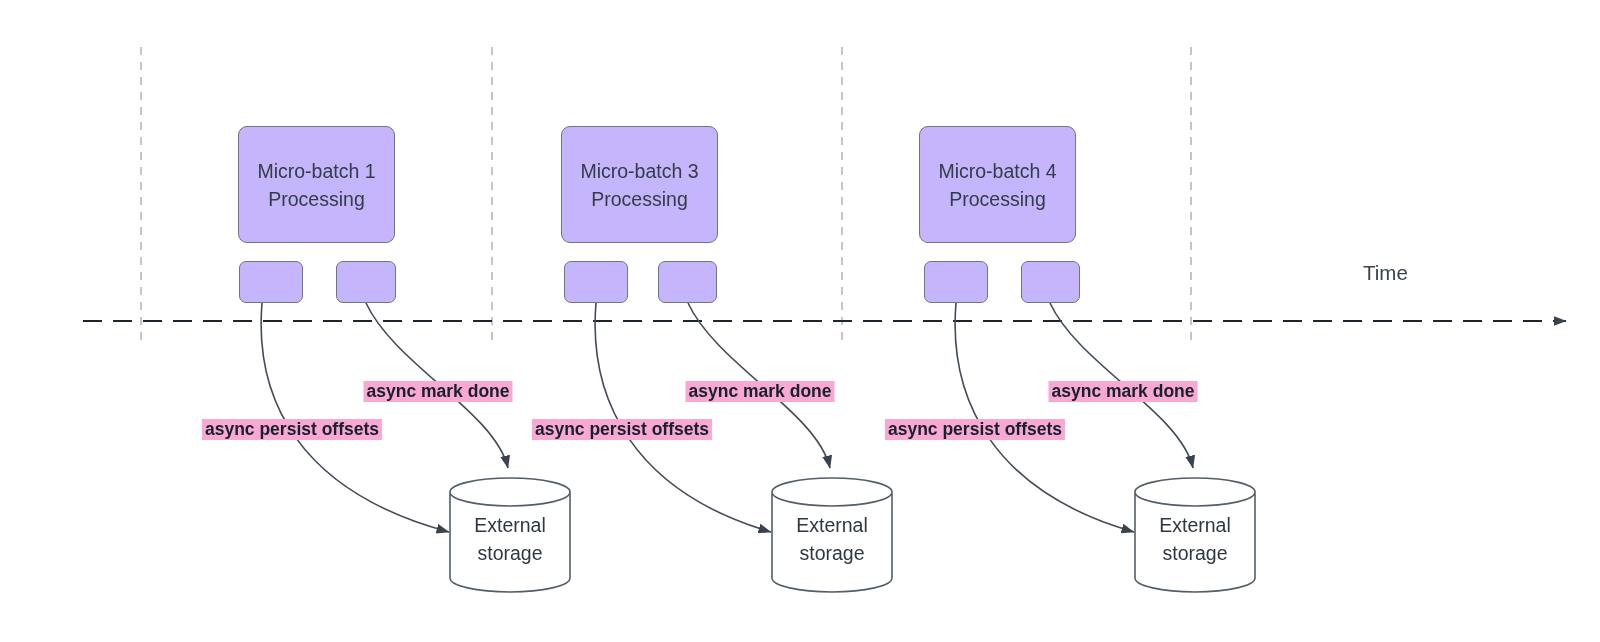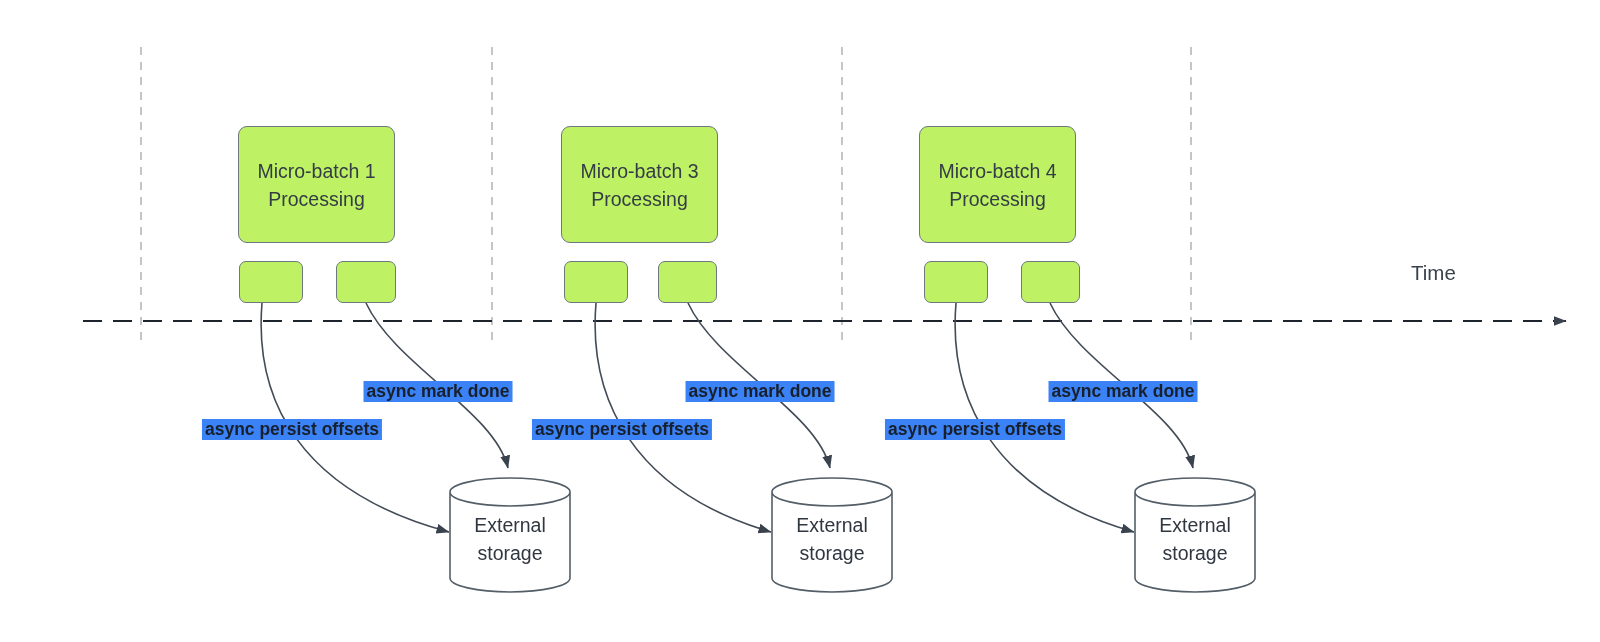--- a/index.html
+++ b/index.html
@@ -9,40 +9,40 @@
     height: 642px;
     background: #ffffff;
     font-family: "Liberation Sans", "DejaVu Sans", sans-serif;
     overflow: hidden;
   }
   svg.layer { position: absolute; left: 0; top: 0; }
 
   .node {
     position: absolute;
     box-sizing: border-box;
-    background: #bef264;
+    background: #c4b5fd;
     border: 1.5px solid #6e767e;
   }
   .main-box {
     border-radius: 9px;
     display: flex;
     flex-direction: column;
     align-items: center;
     justify-content: center;
     text-align: center;
     font-size: 19.5px;
     line-height: 28px;
     color: #343c46;
   }
   .task-box { border-radius: 7px; }
 
   .flabel {
     position: absolute;
     transform: translateX(-50%);
-    background: #3b82f6;
+    background: #f9a8d4;
     padding: 0 3px;
     font-weight: bold;
     font-size: 17.5px;
     line-height: 21px;
     color: #17202c;
     white-space: nowrap;
   }
   .cyl-text {
     position: absolute;
     width: 120px;
@@ -124,15 +124,15 @@
   </div>
   <div class="node task-box" style="left:924px; top:261px; width:64px; height:42px;"></div>
   <div class="node task-box" style="left:1021px; top:261px; width:59px; height:42px;"></div>
   <div class="flabel" style="left:975px; top:419px;">async persist offsets</div>
   <div class="flabel" style="left:1123px; top:381px;">async mark done</div>
   <div class="cyl-text" style="left:1135px; top:511px;">
     <span>External</span>
     <span>storage</span>
   </div>
 
-  <div class="time-label" style="left:1363px; top:261px;margin-left:48px;">Time</div>
+  <div class="time-label" style="left:1363px; top:261px;">Time</div>
 
 </div>
 
 </body></html>

